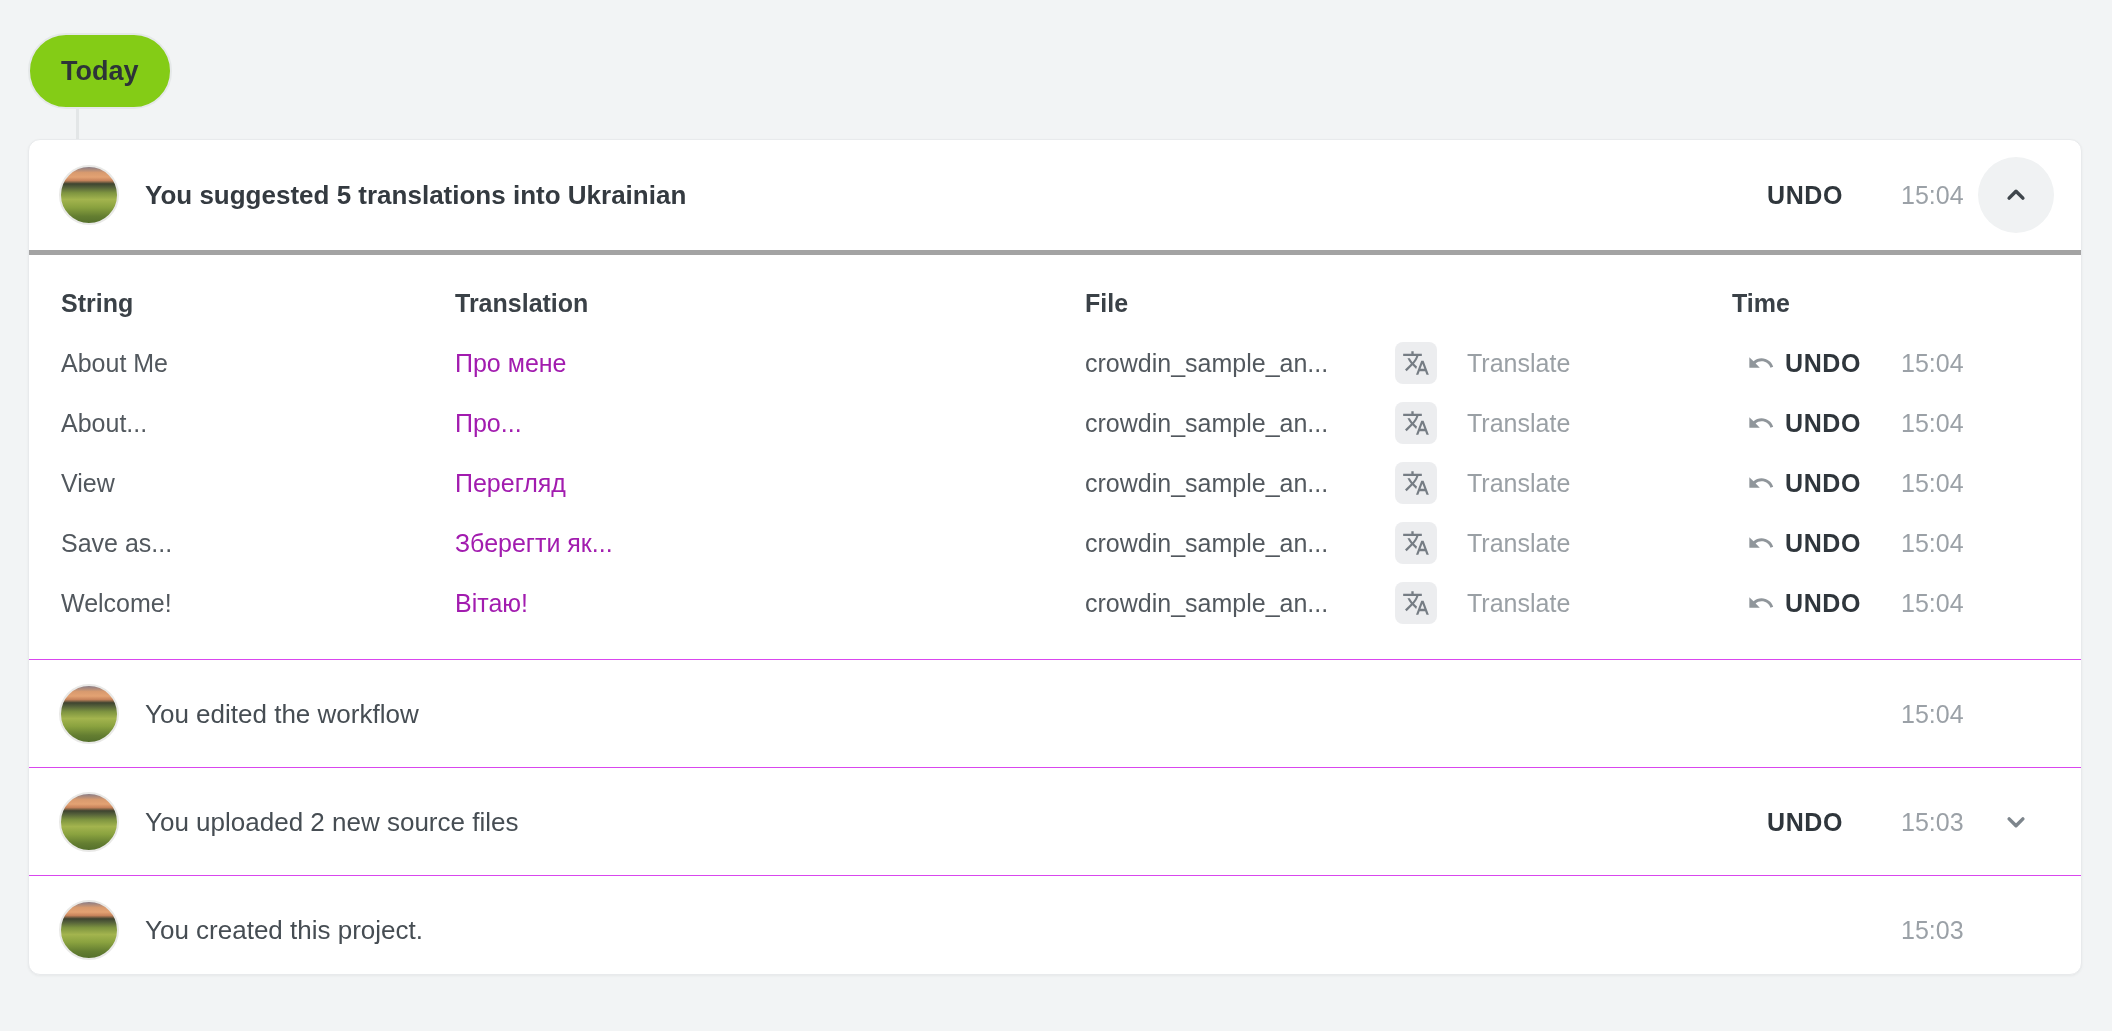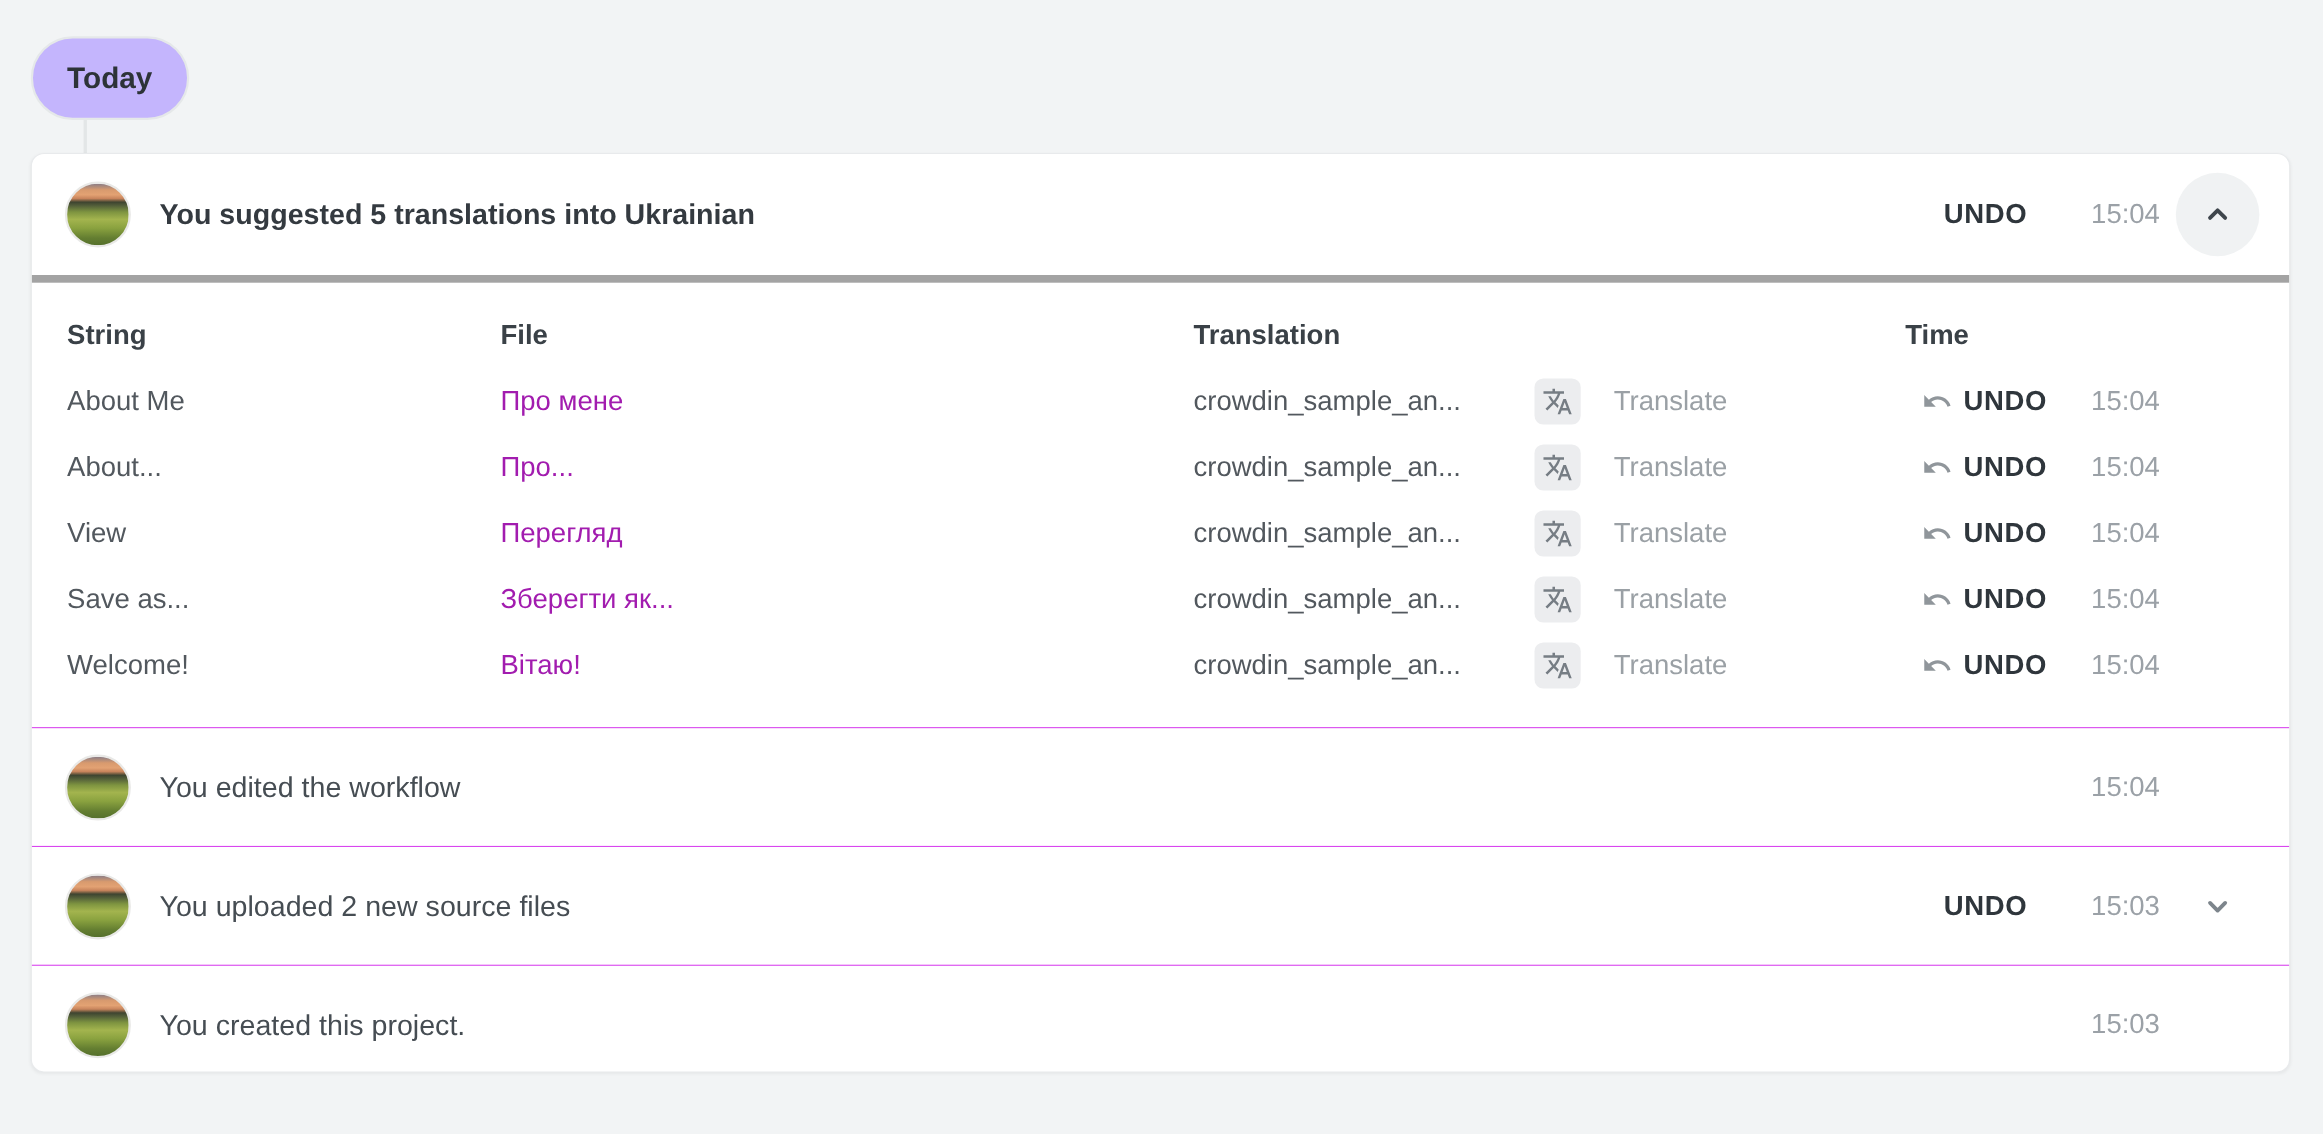--- a/index.html
+++ b/index.html
@@ -9,21 +9,21 @@
     background: #f2f4f5;
     position: relative;
     overflow: hidden;
   }
 
   
   .today-pill {
     position: absolute; left: 28px; top: 33px;
     height: 76px; padding: 0 31px;
     display: inline-flex; align-items: center;
-    background: #c4b5fd;
+    background: #84cc16;
     border: 2px solid #e5e8e9;
     border-radius: 40px;
     font-size: 27px; font-weight: 700; color: #2d3338;
     z-index: 2;
   }
   .connector {
     position: absolute; left: 76px; top: 106px;
     width: 3px; height: 36px; background: #e3e6e7;
   }
 
@@ -78,21 +78,21 @@
   .chevron-slot {
     position: absolute; left: 1949px; top: 50%;
     transform: translateY(-50%);
     width: 76px; height: 76px; border-radius: 50%;
     display: flex; align-items: center; justify-content: center;
     background: none; border: none; cursor: pointer;
   }
   .chevron-slot.circled { background: #f0f2f3; }
 
   
-  .ttable { padding: 18px 0 26px 0; border-top: 7px solid #a3a3a3; }
+  .ttable { padding: 18px 0 26px 0; border-top: 5px solid #a3a3a3; }
   .trow {
     display: grid;
     grid-template-columns: 394px 630px 310px 337px 169px 1fr;
     padding-left: 32px;
     height: 60px;
     align-items: center;
     font-size: 25px;
   }
   .trow .th { font-weight: 700; color: #3a4147; }
   .cell-string, .cell-file { color: #52585e; white-space: nowrap; overflow: hidden; }
@@ -139,22 +139,22 @@
         <svg viewBox="0 0 24 24" width="30" height="30">
             <path d="M6.5 14.5l5.5-5.5 5.5 5.5" fill="none" stroke="#3f464c" stroke-width="2.8" stroke-linecap="round" stroke-linejoin="round"></path>
           </svg>
       </span>
     </button>
   </div>
 
   <div class="ttable">
     <div class="trow">
       <div class="th">String</div>
+      <div class="th">Translation</div>
       <div class="th">File</div>
-      <div class="th">Translation</div>
       <div></div>
       <div class="th">Time</div>
     </div>
 
     <div class="trow">
       <div class="cell-string">About Me</div>
       <div class="cell-translation">Про мене</div>
       <div class="cell-file">crowdin_sample_an...</div>
       <div class="cell-step">
         <span class="step-icon-box">

